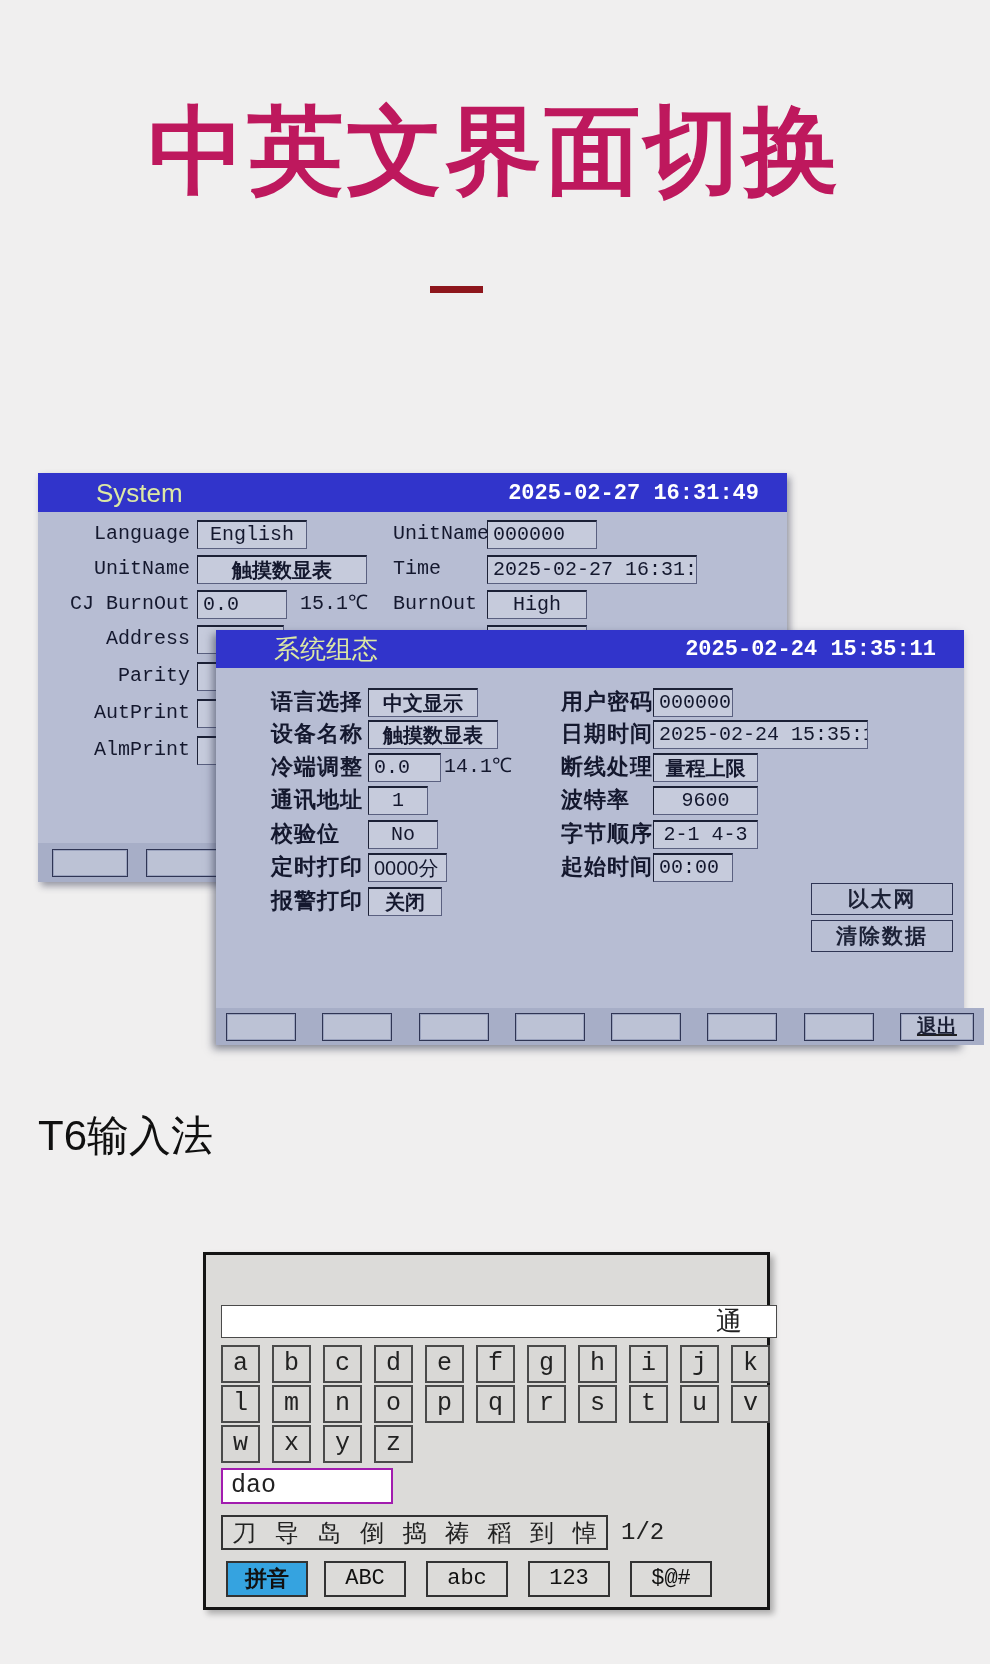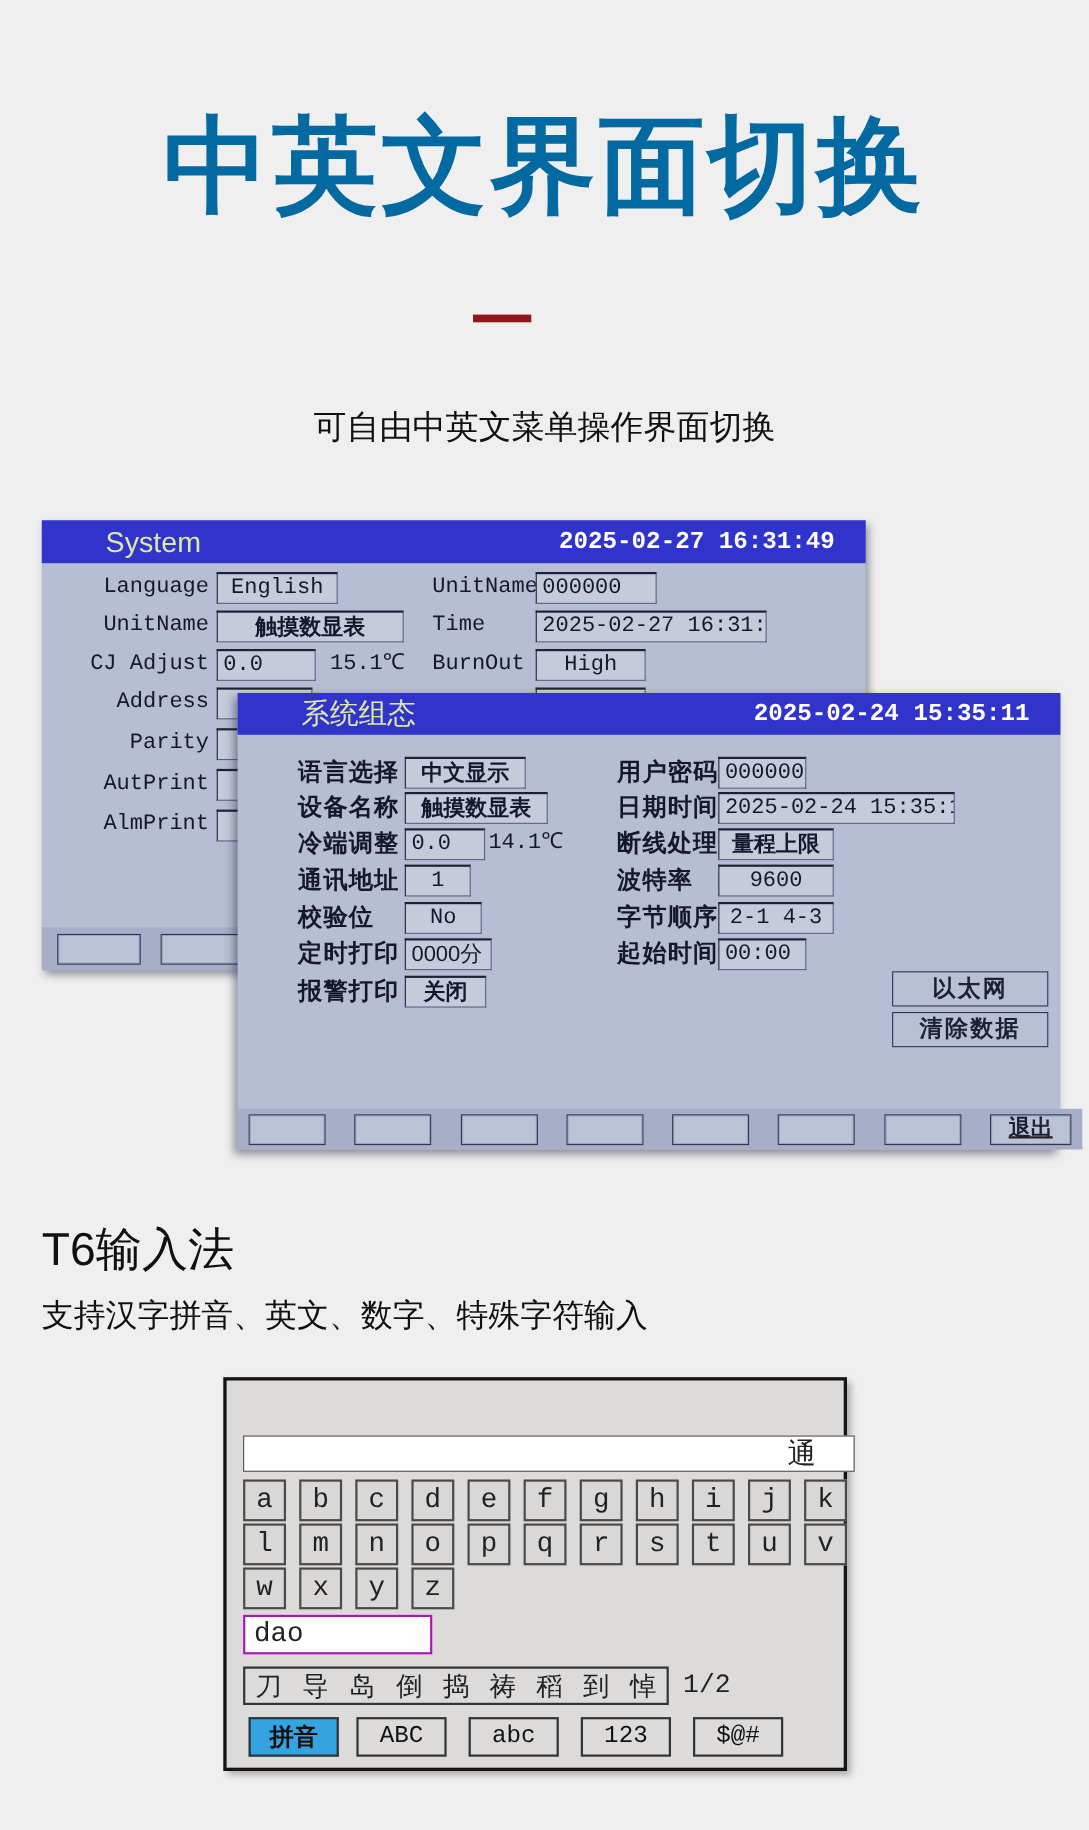--- a/index.html
+++ b/index.html
@@ -1,21 +1,21 @@
 <!DOCTYPE html>
 <html><head>
 <meta charset="utf-8">
 <style>
   html,body{margin:0;padding:0;background:#f0efef;}
   .page{position:relative;width:990px;height:1664px;background:#f0efef;overflow:hidden;
         font-family:"Liberation Sans",sans-serif;color:#1f1f1f;}
 
   
   .main-title{position:absolute;left:0;top:88px;width:990px;text-align:center;
-              font-size:96px;font-weight:900;letter-spacing:3px;color:#0369a1;}
+              font-size:96px;font-weight:900;letter-spacing:3px;color:#be185d;}
   .divider{position:absolute;left:430px;top:286px;width:53px;height:7px;background:#8e161c;}
   .subtitle{position:absolute;left:0;top:368px;width:990px;text-align:center;
             font-size:30px;color:#111;}
   .t6-title{position:absolute;left:38px;top:1108px;font-size:42px;color:#101010;}
   .t6-sub{position:absolute;left:38px;top:1176px;font-size:29px;color:#101010;}
 
   
   .device{position:absolute;background:#b7bdd3;box-shadow:3px 4px 7px rgba(40,45,70,.45);}
   .bar{position:absolute;left:0;top:0;width:100%;background:#3134cb;}
   .bar-title{position:absolute;left:14px;top:50%;transform:translateY(-50%);
@@ -59,35 +59,34 @@
             font-family:"Liberation Mono",monospace;}
   .mode-btn.active{background:#35a3e0;font-family:"Liberation Sans",sans-serif;font-weight:bold;}
 </style>
 </head>
 <body>
 
 <div class="page">
 
   <h1 class="main-title" style="margin:0">中英文界面切换</h1>
   <div class="divider"></div>
-  <div class="subtitle">可自由中英文菜单操作界面切换</div>
 
   <section class="device" style="left:38px;top:473px;width:749px;height:409px;z-index:1">
     <div class="bar" style="height:39px">
       <span class="bar-title">System</span>
       <span class="bar-date mono">2025-02-27 16:31:49</span>
     </div>
 
     <span class="f-label mono" style="left:18px;top:47px;width:134px;text-align:right">Language</span>
     <div class="f-box mono" style="left:159px;top:47px;width:108px">English</div>
 
     <span class="f-label mono" style="left:18px;top:82px;width:134px;text-align:right">UnitName</span>
     <div class="f-box" style="left:159px;top:82px;width:168px;font-weight:bold">触摸数显表</div>
 
-    <span class="f-label mono" style="left:18px;top:117px;width:134px;text-align:right">CJ Adjust</span>
+    <span class="f-label mono" style="left:18px;top:117px;width:134px;text-align:right">CJ BurnOut</span>
     <div class="f-box mono va-left" style="left:159px;top:117px;width:83px">0.0</div>
     <span class="f-suffix mono" style="left:262px;top:117px">15.1℃</span>
 
     <span class="f-label mono" style="left:18px;top:152px;width:134px;text-align:right">Address</span>
     <div class="f-box mono" style="left:159px;top:152px;width:85px"></div>
 
     <span class="f-label mono" style="left:18px;top:189px;width:134px;text-align:right">Parity</span>
     <div class="f-box mono" style="left:159px;top:189px;width:85px"></div>
 
     <span class="f-label mono" style="left:18px;top:226px;width:134px;text-align:right">AutPrint</span>
@@ -173,21 +172,20 @@
       <div class="band-btn" style="width:68px"></div>
       <div class="band-btn" style="width:68px"></div>
       <div class="band-btn" style="width:68px"></div>
       <div class="band-btn" style="width:68px"></div>
       <div class="band-btn" style="width:68px"></div>
       <div class="band-btn" style="width:72px;line-height:24px;text-align:center;font-size:20px;font-weight:bold;color:#1c2136">退出</div>
     </div>
   </section>
 
   <h2 class="t6-title" style="margin:0;font-weight:500">T6输入法</h2>
-  <div class="t6-sub">支持汉字拼音、英文、数字、特殊字符输入</div>
 
   <section class="kb">
 
     <div class="kb-input">通</div>
 
     <div class="kb-row" style="top:90px">
       <div class="key">a</div>
       <div class="key">b</div>
       <div class="key">c</div>
       <div class="key">d</div>

